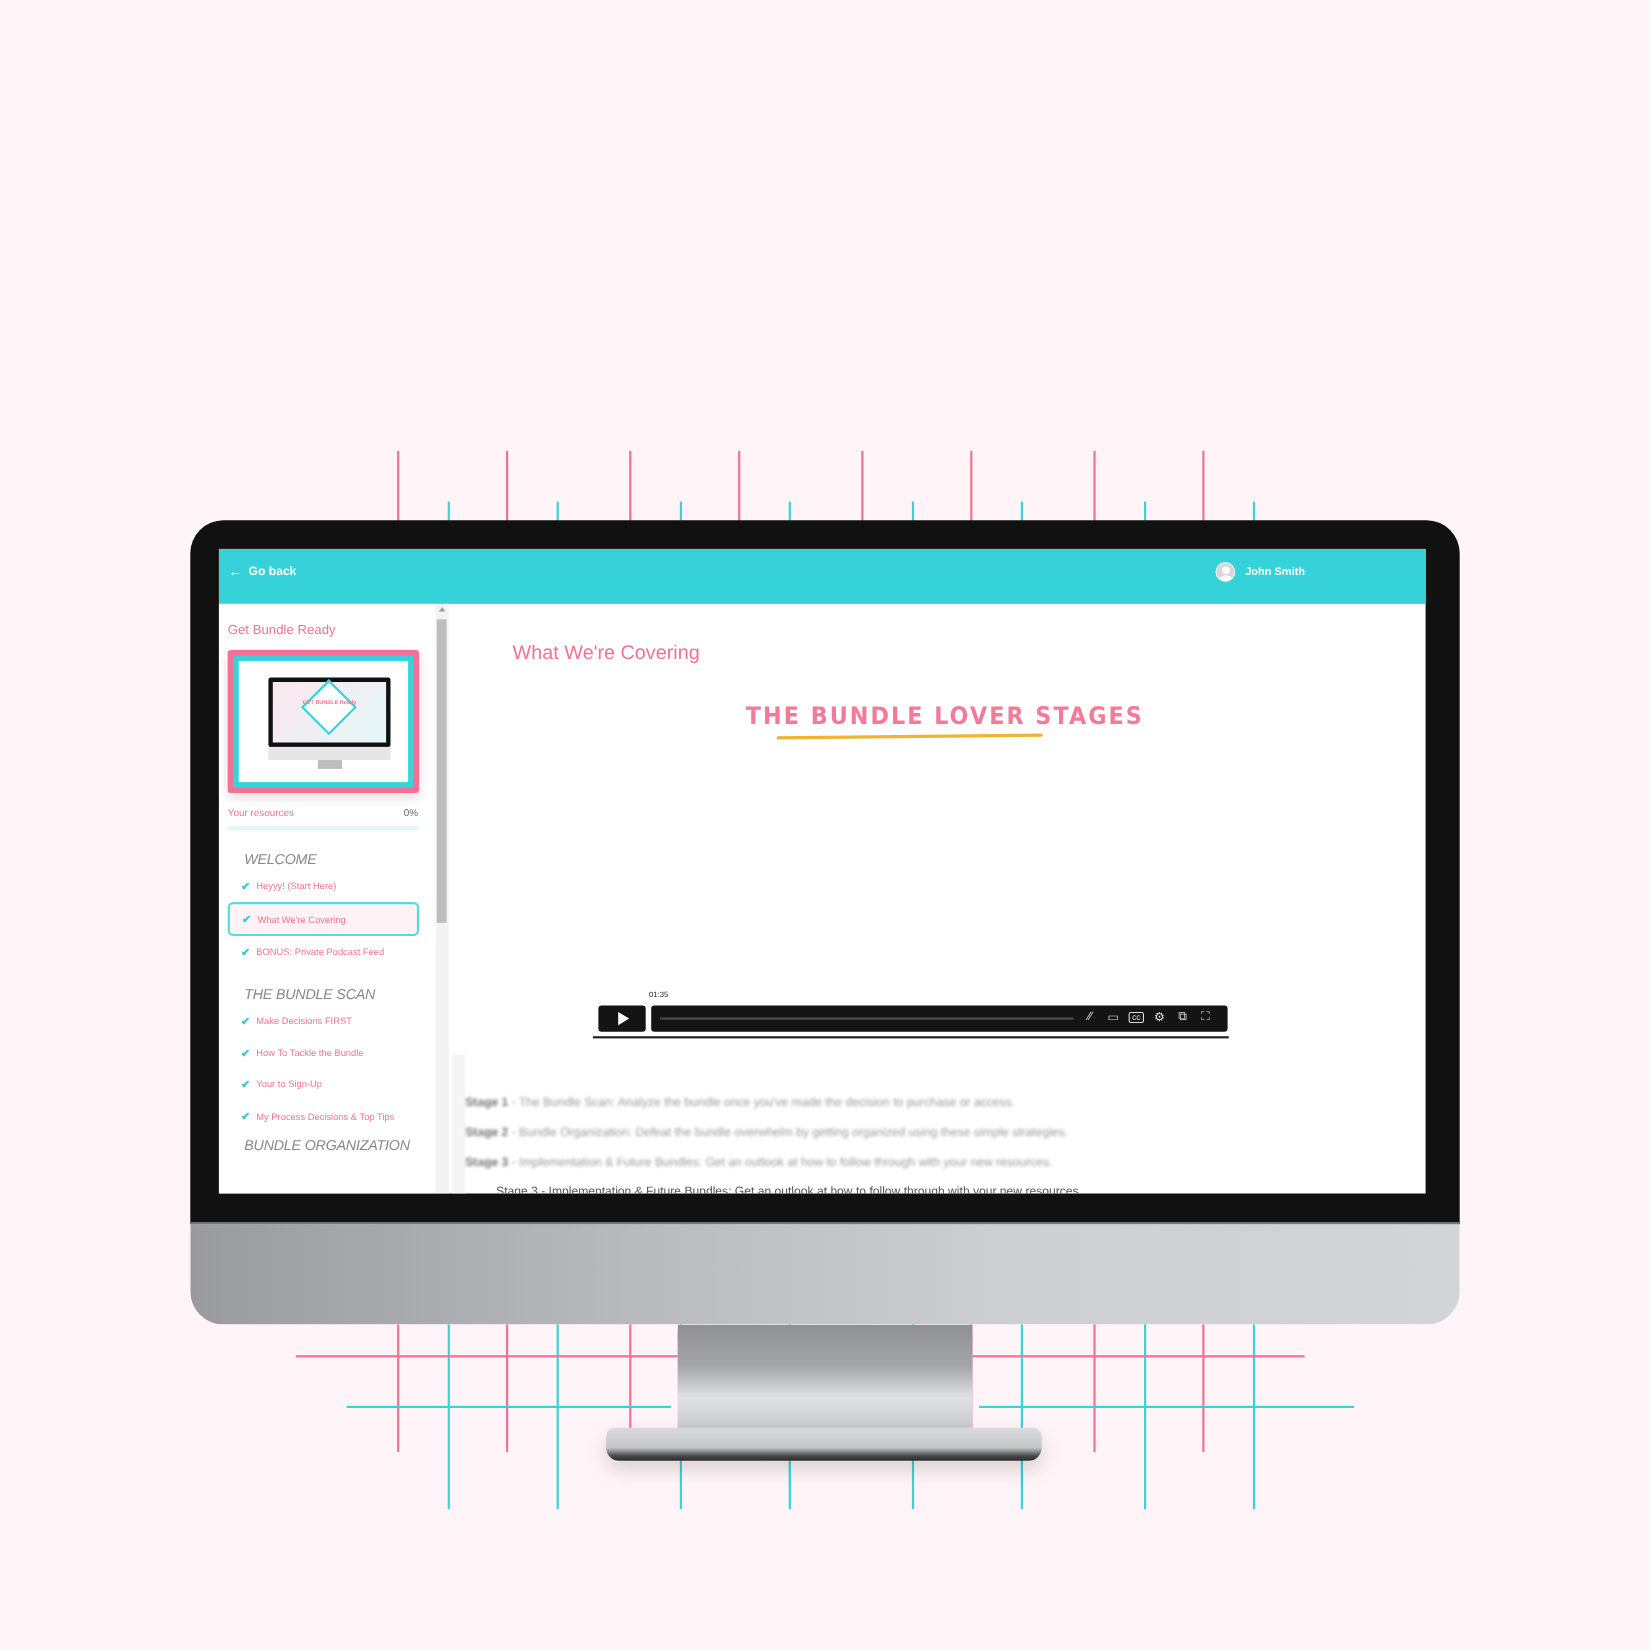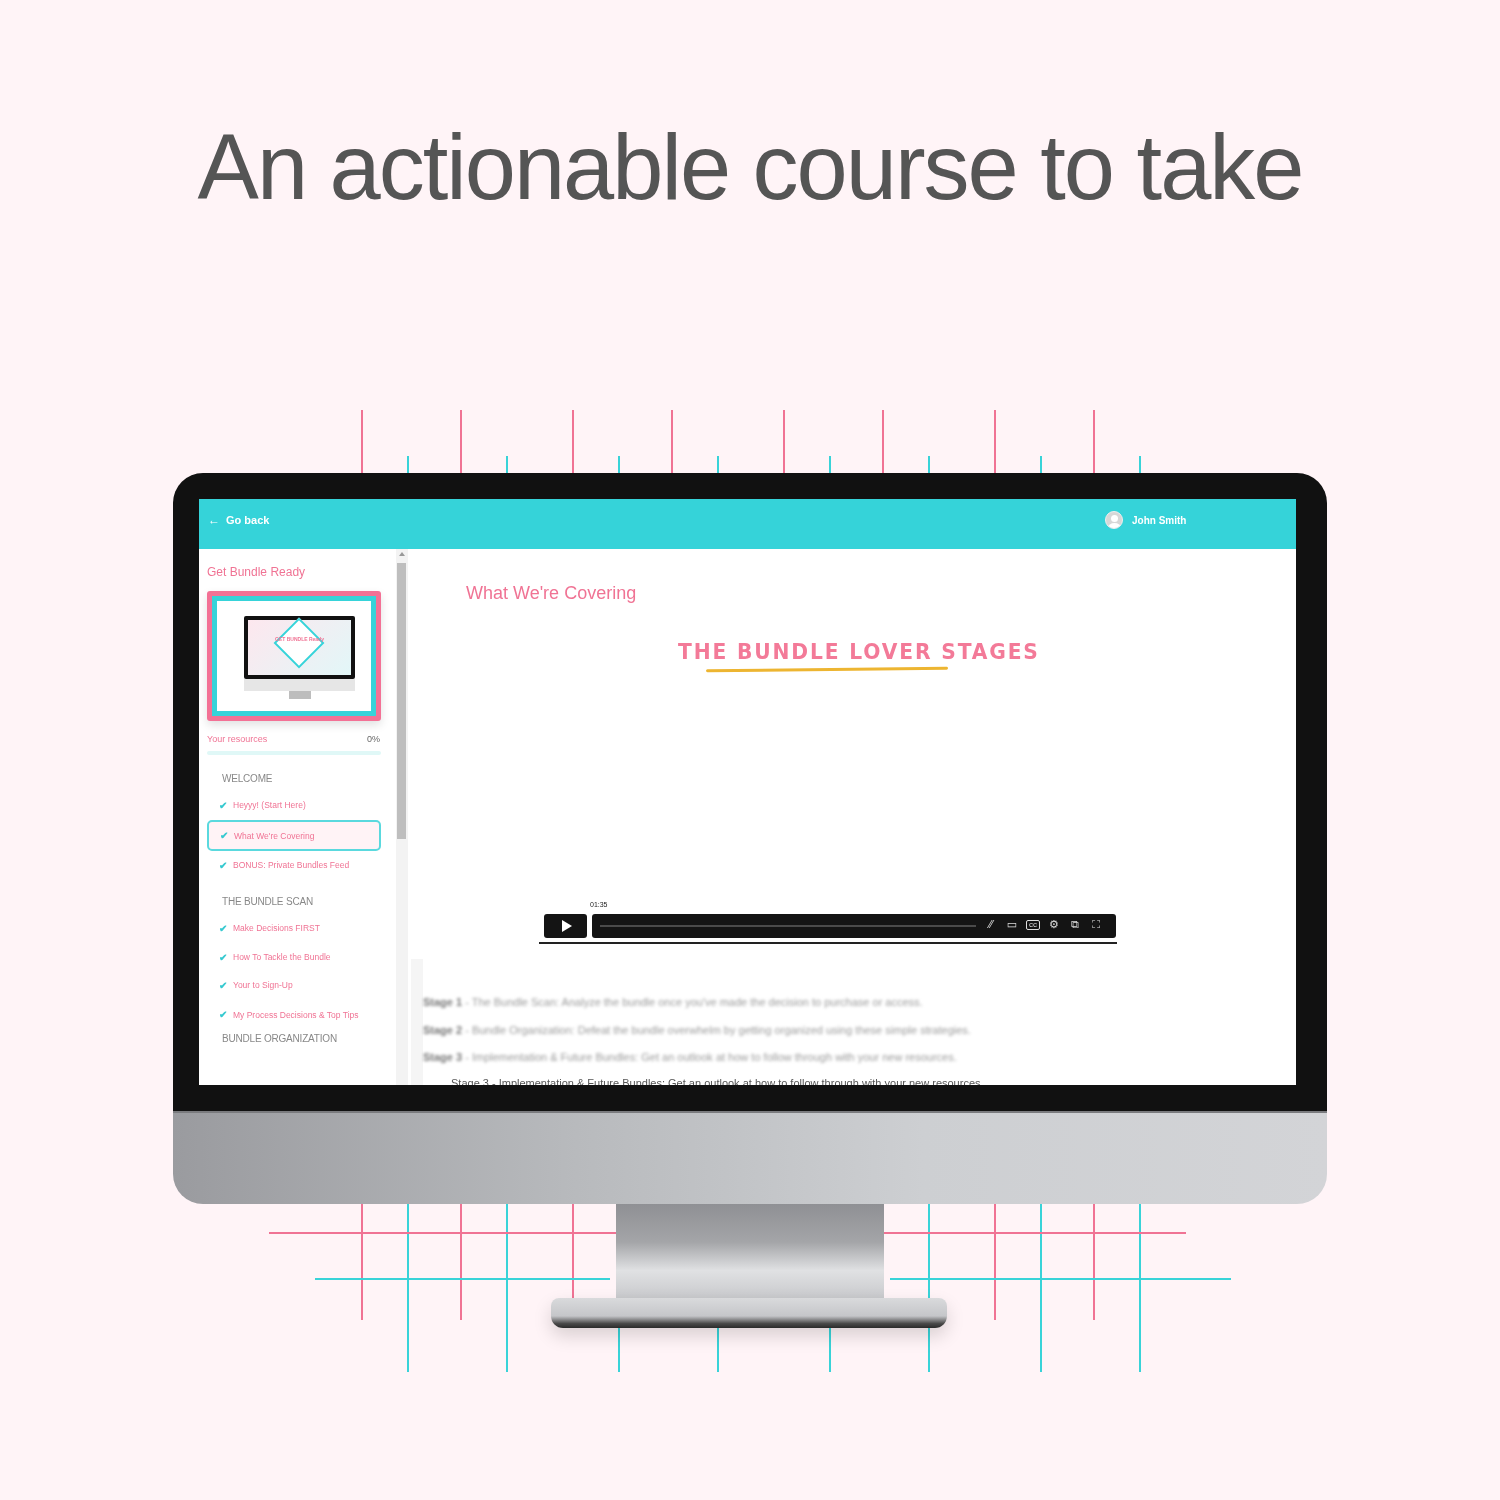--- a/index.html
+++ b/index.html
@@ -90,21 +90,21 @@
   }
   .mini-text { position: absolute; left: 0; top: 16px; width: 100%; text-align: center; font-size: 5px; color: #f07394; font-weight: bold; }
   .mini-chin { position: absolute; left: 27px; top: 78px; width: 111px; height: 12px; background: #e6e6e6; }
   .mini-stand { position: absolute; left: 72px; top: 90px; width: 22px; height: 8px; background: #bdbdbd; }
 
   .progress-label { position: absolute; left: 8px; top: 185px; font-size: 9px; color: #f07394; }
   .progress-pct { position: absolute; left: 168px; top: 185px; font-size: 9px; color: #666; }
   .progress-track { position: absolute; left: 8px; top: 202px; width: 174px; height: 4px; background: #e0f8f7; border-radius: 2px; }
   .progress-fill { height: 100%; background: #36d3d9; border-radius: 2px; }
 
-  .section-heading { position: absolute; left: 23px; font-size: 10px; color: #888; letter-spacing: -0.2px; }
+  .section-heading { position: absolute; left: 23px; font-size: 13px; color: #888; letter-spacing: -0.2px; font-style: italic; }
   .lesson {
     position: absolute; left: 8px; width: 174px; display: flex; align-items: flex-start; gap: 4px;
     font-size: 8.5px; color: #f07394; padding: 0 0 0 12px; cursor: pointer;
   }
   .lesson.active {
     border: 2px solid #5ad9de; border-radius: 5px; background: #fff3f6; height: 31px; align-items: center; padding-left: 11px;
   }
   .check { color: #36c9d0; font-size: 10px; font-weight: bold; width: 10px; }
 
   .scrollbar { position: absolute; left: 197px; top: 50px; width: 12px; height: 536px; background: #f3f3f3; }
@@ -146,21 +146,20 @@
     color: #9a9a9a; font-size: 11px; line-height: 27.5px;
   }
   .blurred b { color: #777; }
   .cutoff-line { position: absolute; left: 40px; top: 528px; font-size: 11px; color: #555; filter: blur(0.6px); white-space: nowrap; }
   .main-gutter { position: absolute; left: 0; top: 410px; width: 12px; height: 126px; background: #f5f5f5; }
 </style>
 </head>
 <body>
 
 <div class="headline">
-  <span class="line">An actionable course to take</span>
 </div>
 
 <div id="grid-top">
     <div class="grid-line gl-pink" style="left: 361px; top: 410px; width: 2px; height: 64px;"></div>
     <div class="grid-line gl-pink" style="left: 460px; top: 410px; width: 2px; height: 64px;"></div>
     <div class="grid-line gl-pink" style="left: 572px; top: 410px; width: 2px; height: 64px;"></div>
     <div class="grid-line gl-pink" style="left: 671px; top: 410px; width: 2px; height: 64px;"></div>
     <div class="grid-line gl-pink" style="left: 783px; top: 410px; width: 2px; height: 64px;"></div>
     <div class="grid-line gl-pink" style="left: 882px; top: 410px; width: 2px; height: 64px;"></div>
     <div class="grid-line gl-pink" style="left: 994px; top: 410px; width: 2px; height: 64px;"></div>
@@ -240,21 +239,21 @@
     <div class="lesson" style="top:251px">
       <span class="check">✔</span>
       <span>Heyyy! (Start Here)</span>
     </div>
     <div class="lesson active" style="top:271px">
       <span class="check">✔</span>
       <span>What We're Covering</span>
     </div>
     <div class="lesson" style="top:311px">
       <span class="check">✔</span>
-      <span>BONUS: Private Bundles Feed</span>
+      <span>BONUS: Private Podcast Feed</span>
     </div>
 
     <div class="section-heading" style="top:347px">THE BUNDLE SCAN</div>
     <div class="lesson" style="top:374px">
       <span class="check">✔</span>
       <span>Make Decisions FIRST</span>
     </div>
     <div class="lesson" style="top:403px">
       <span class="check">✔</span>
       <span>How To Tackle the Bundle</span>

